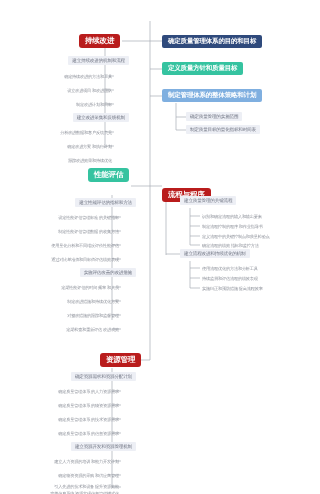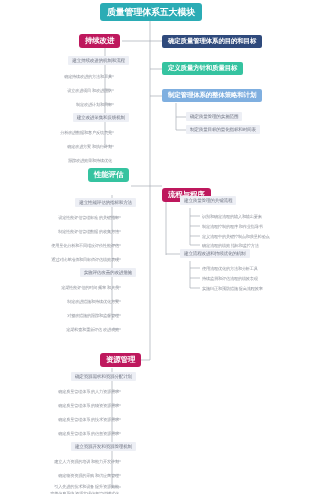--- a/index.html
+++ b/index.html
@@ -12,21 +12,21 @@
   svg.links{position:absolute;left:0;top:0;width:300px;height:494px;pointer-events:none;}
 
   .node{position:absolute;box-sizing:border-box;display:flex;align-items:center;
         justify-content:center;white-space:nowrap;letter-spacing:-.2px;}
 
   
   .n-root{background:#2BACB5;color:#ffffff;font-size:9px;font-weight:bold;
           border-radius:3px;padding:0 7px;height:18px;}
 
   
-  .n-l1-teal{background:#be185d;color:#ffffff;font-size:7.5px;font-weight:bold;
+  .n-l1-teal{background:#b91c1c;color:#ffffff;font-size:7.5px;font-weight:bold;
           border-radius:3px;padding:0 6px;height:14px;}
   .n-l1-green{background:#35C3A0;color:#ffffff;font-size:7.5px;font-weight:bold;
           border-radius:3px;padding:0 6px;height:14px;}
 
   
   .n-navy{background:#2F4A7C;color:#ffffff;font-size:6.5px;font-weight:bold;
           border-radius:2px;padding:0 6px;height:13px;}
   
   .n-green{background:#35C3A0;color:#ffffff;font-size:6.5px;font-weight:bold;
           border-radius:2px;padding:0 6px;height:13px;}
@@ -111,21 +111,20 @@
       <path d="M190 236 L200 236"></path>
       <path d="M190 245 L200 245"></path>
 
       <path d="M190 261 L190 288"></path>
       <path d="M190 268 L200 268"></path>
       <path d="M190 278 L200 278"></path>
       <path d="M190 288 L200 288"></path>
     </g>
   </svg>
 
-  <div class="node n-root" style="left:100px;top:3px;">质量管理体系五大模块</div>
 
   <div class="node n-l1-teal" style="left:79px;top:34px;">持续改进</div>
 
   <div class="node n-navy" style="left:162px;top:35px;">确定质量管理体系的目的和目标</div>
 
   <div class="node n-green" style="left:162px;top:62px;">定义质量方针和质量目标</div>
 
   <div class="node n-blue" style="left:162px;top:89px;">制定管理体系的整体策略和计划</div>
   <div class="node n-chip right" style="left:186px;top:112px;">确定质量管理的实施范围</div>
   <div class="node n-chip right" style="left:186px;top:125px;">制定质量目标的量化指标和时间表</div>

